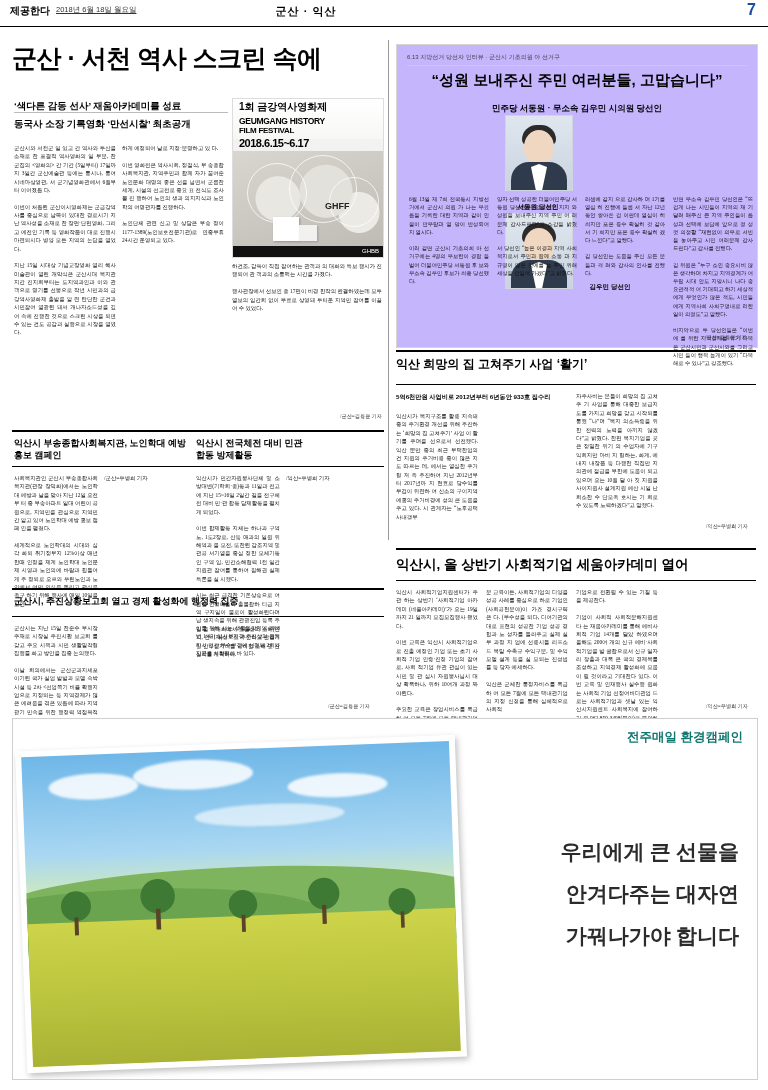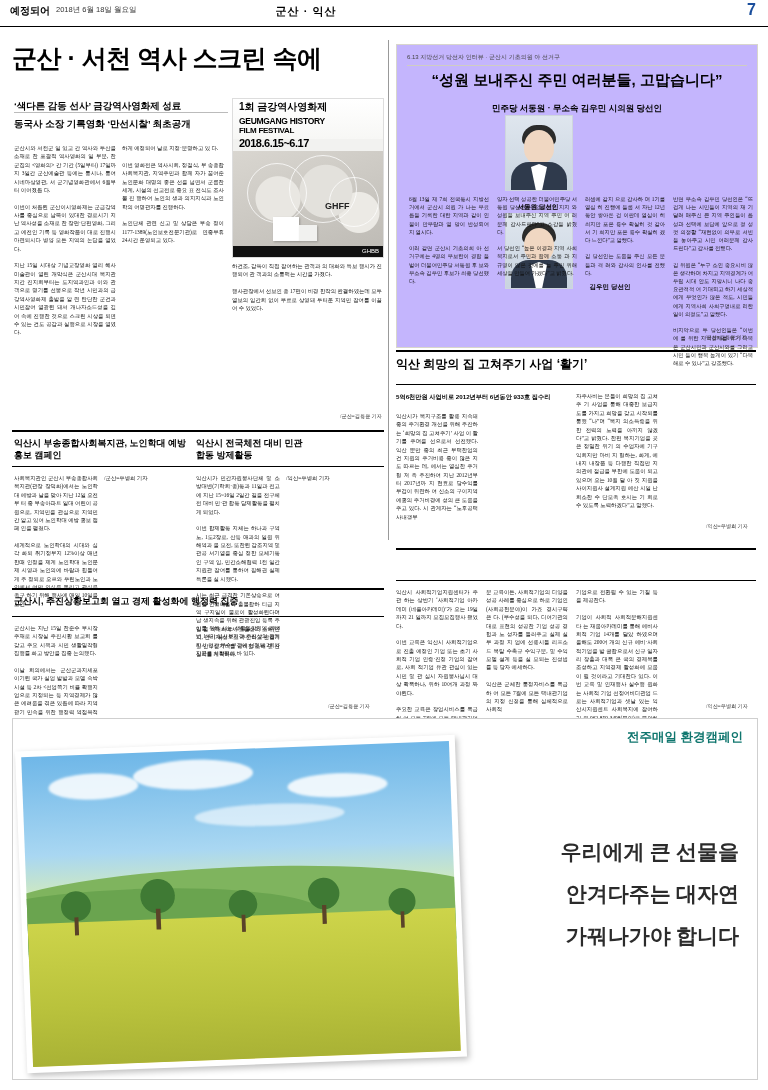--- a/index.html
+++ b/index.html
@@ -7,21 +7,21 @@
     width:768px;height:1090px;background:#ffffff;
     font-family:"Liberation Serif", serif;
     color:#000;
     -webkit-font-smoothing:antialiased;
   }
   .page{position:relative;width:768px;height:1090px;overflow:hidden;}
 
   
   .masthead{position:absolute;left:0;top:0;width:768px;height:26px;border-bottom:1px solid #000;}
   .mh-left{position:absolute;left:10px;top:4px;font-size:10px;font-weight:bold;font-family:"Liberation Sans",sans-serif;}
-  .mh-date{position:absolute;left:56px;top:5px;font-size:7.5px;color:#333;font-family:"Liberation Sans",sans-serif;}
+  .mh-date{position:absolute;left:56px;top:5px;font-size:7.5px;color:#333;font-family:"Liberation Sans",sans-serif;text-decoration:underline;}
   .mh-center{position:absolute;left:0;top:4px;width:612px;text-align:center;font-size:11px;font-weight:bold;letter-spacing:1px;font-family:"Liberation Sans",sans-serif;}
   .mh-page{position:absolute;right:12px;top:1px;font-size:16px;font-weight:bold;color:#1a4e9c;font-family:"Liberation Sans",sans-serif;}
 
   
   .kr{font-family:"Liberation Sans",sans-serif;}
   .body-col{
     font-size:5.4px;line-height:1.55;text-align:justify;color:#111;
     font-family:"Liberation Serif",serif;
   }
   .byline{font-size:5.2px;text-align:right;color:#333;margin-top:3px;}
@@ -120,28 +120,28 @@
   .tree .crown{position:absolute;left:0;top:0;width:30px;height:30px;border-radius:50%;background:#3f7a34;}
   .tree .trunk{position:absolute;left:13px;top:26px;width:4px;height:18px;background:#5a4329;}
   .ad-text{position:absolute;right:18px;top:112px;width:330px;text-align:right;font-size:21px;line-height:2.0;font-weight:bold;color:#2b2b2b;font-family:Liberation Serif, serif;}
 </style>
 </head>
 <body>
 
 <div class="page">
 
   <div class="masthead">
-    <div class="mh-left">예정되어</div>
+    <div class="mh-left">제공한다</div>
     <div class="mh-date">2018년 6월 18일 월요일</div>
     <div class="mh-center">군산 · 익산</div>
     <div class="mh-page">7</div>
   </div>
 
   <div class="lead-title kr">군산 · 서천 역사 스크린 속에</div>
-  <div class="lead-sub1 kr">‘색다른 감동 선사’ 금강역사영화제 성료</div>
+  <div class="lead-sub1 kr">‘색다른 감동 선사’ 재움아카데미를 성료</div>
   <div class="subrule"></div>
   <div class="lead-sub2 kr">동국사 소장 기록영화 ‘만선시찰’ 최초공개</div>
 
   <div class="poster">
     <div class="pg-top"></div>
     <div class="pg-title kr">1회 금강역사영화제</div>
     <div class="pg-en">GEUMGANG HISTORY</div>
     <div class="pg-en2">FILM FESTIVAL</div>
     <div class="pg-date">2018.6.15~6.17</div>
     <div class="photo">
@@ -242,20 +242,21 @@
   <div class="rule-left3"></div>
   <div class="sub-h s3 kr">군산시, 추진상황보고회 열고 경제 활성화에 행정력 집중</div>
   <div class="rule-left4"></div>
   <div class="tcol t1 body-col" style="white-space:pre-line;">군산시는 지난 15일 한준수 부시장 주재로 시장실 주진시황 보고회 를 갖고 주요 시책과 시민 생활밀착형 집행률 화고 방안을 집중 논의했다.
 
 이날 회의에서는 군산군과지세포 이기된 국가 실업 발발과 모델 숙박 시설 등 2차 &lt;선업쪽기 비율 확행지 업으로 지정되는 등 지역경제가 많은 에려움을 겪은 있음에 따라 지역광기 민속을 위한 행정력 역점목적 필요정 을 강조했다.</div>
   <div class="tcol t3 body-col" style="white-space:pre-line;">이를 위해 시는 생활밀착지역 2018년 1/4기 일시부지경 추진상의 관계지시 민간 부수구경에 선정돼 2회약지문을 시장평화 바 있다.</div>
   <div class="byline" style="position:absolute;left:286px;top:700px;width:84px;">/군산=김용윤 기자</div>
 
   <div class="rule-c"></div>
+  <div class="h3-iksan">익산시, 올 상반기 사회적기업 세움아카데미 열어</div>
   <div class="rule-d"></div>
   <div class="bcol b1 body-col" style="white-space:pre-line;">익산시 사회적기업지원센터가 주관 하는 상반기 ‘사회적기업 아카데미 (네울아카데미)’가 오는 19일까지 21 일까지 모집모집행사 됐었다.
 
 이번 교육은 익산시 사회적기업으로 진출 예정인 기업 또는 초기 사회적 기업 인증·진정 기업의 참여로, 사회 적기업 유관 관심이 있는 시민 및 관 심시 자원봉사님시 대상 확폭하나, 위하 10여개 과정 짜야된다.
 
 주요한 교육은 창업시비스를 폭금하 여 모든 7월에 모든 택내관기업의 지정 신청을 통해 심체적으로 사회적</div>
   <div class="bcol b2 body-col" style="white-space:pre-line;">분 교육이든, 사회적기업의 디양을 성공 사례를 중심으로 하로 기업인 (사회공헌분야)이 가죠 경시구략 은 다. (무수성을 되다, 디어기관의 대로 표현의 성공한 기업 성공 경험과 노 성자를 들러주고 실제 실무 과정 지 업에 선용시들 리프소드 복탈 수축규 수익구분, 및 수익모델 설계 등을 실 모되는 진성법률 등 당자 예세하다.
 
 익산은 군체한 통정자비스를 폭금하 여 모든 7월에 모든 택내관기업의 지정 신청을 통해 심체적으로 사회적</div>
   <div class="bcol b3 body-col" style="white-space:pre-line;">기업으로 전환될 수 있는 기질 등을 제공한다.

